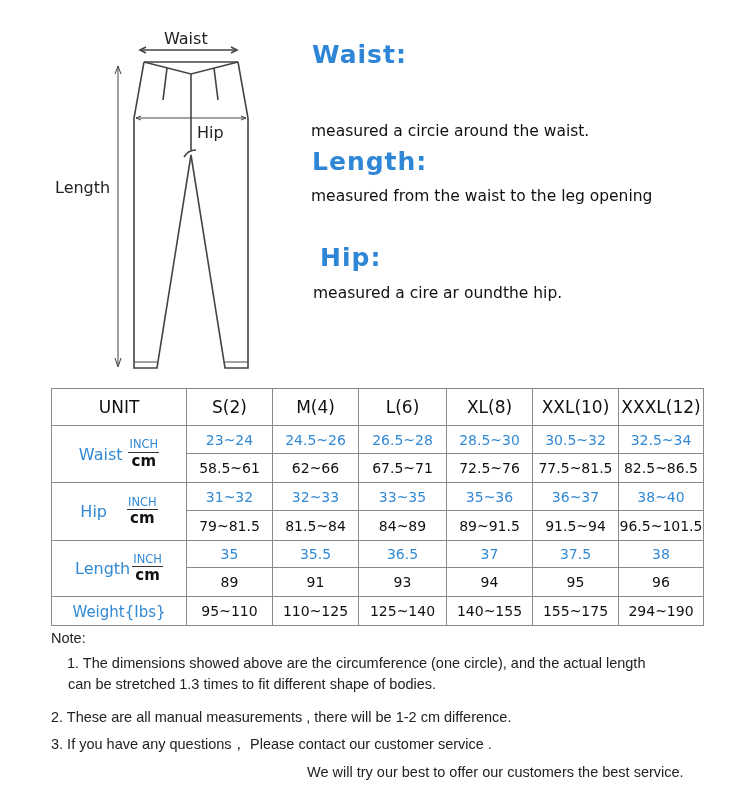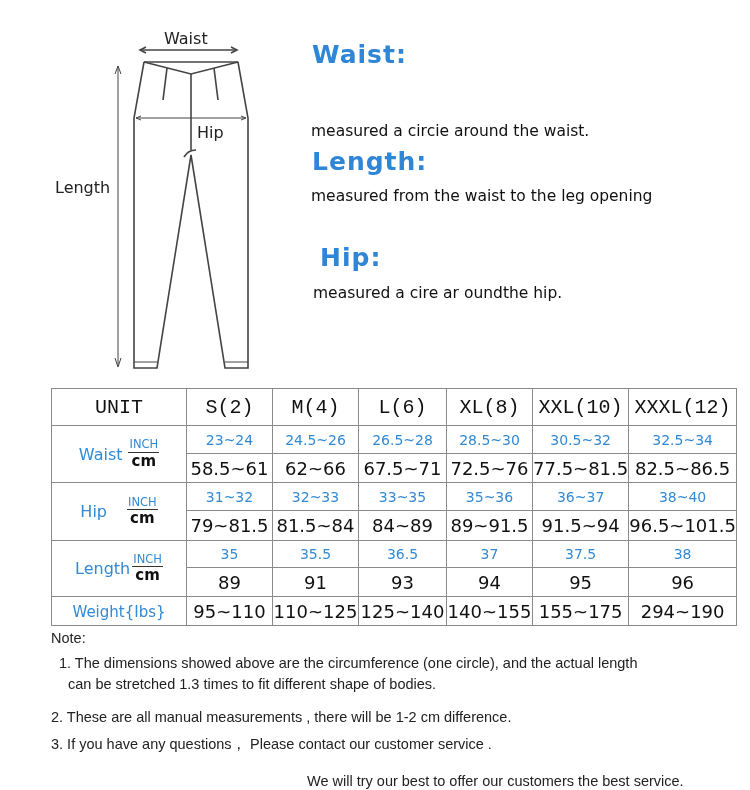--- a/index.html
+++ b/index.html
@@ -5,23 +5,23 @@
   html, body { margin: 0; padding: 0; background: #ffffff; }
   body { width: 750px; height: 790px; position: relative; overflow: hidden; font-family: "DejaVu Sans", sans-serif; color: #111; }
   .abs { position: absolute; }
   .diagram { left: 0; top: 0; width: 300px; height: 380px; }
   .dlabel { position: absolute; font-size: 16px; color: #222; font-family: "DejaVu Sans", sans-serif; }
   .desc-title { position: absolute; color: #2f86d6; font-size: 25px; font-weight: bold; letter-spacing: 1px; font-family: "DejaVu Sans", sans-serif; text-align: right; }
   .desc-text { position: absolute; font-size: 15.5px; color: #111; font-family: "DejaVu Sans", sans-serif; }
 
   table.size { position: absolute; left: 51px; top: 388px; border-collapse: collapse; table-layout: fixed; }
   table.size td, table.size th { border: 1.5px solid #8a8a8a; text-align: center; padding: 0; font-weight: normal; }
-  .hdr { font-size: 20px; color: #111; height: 36px; font-family: Liberation Mono, monospace; }
+  .hdr { font-size: 17px; color: #111; height: 36px; }
   .blue { color: #3289d4; font-size: 14px; }
-  .black { color: #111; font-size: 18px; margin-left: 19px; }
+  .black { color: #111; font-size: 14px; margin-left: 19px; }
   .rl-wrap { display: flex; align-items: center; justify-content: center; gap: 6px; }
   .rl-name { color: #3289d4; font-size: 16px; }
   .frac { display: inline-flex; flex-direction: column; align-items: center; line-height: 1; }
   .frac .num { color: #3289d4; font-size: 11.5px; border-bottom: 1.5px solid #333; padding: 0 1px 1px; }
   .frac .den { color: #111; font-size: 15px; padding-top: 1px; font-weight: bold; }
   .notes { position: absolute; left: 51px; top: 630px; width: 690px; font-family: "Liberation Sans", sans-serif; font-size: 14.5px; color: #222; }
   .notes .line { position: absolute; white-space: nowrap; }
 </style>
 </head>
 <body>
@@ -179,18 +179,18 @@
     <td class="black">125~140</td>
     <td class="black">140~155</td>
     <td class="black">155~175</td>
     <td class="black">294~190</td>
   </tr>
 </tbody>
   </table>
 
 <div class="notes">
   <span class="line" style="left:0; top:0;">Note:</span>
-  <span class="line" style="left:8px; top:25px;">1. The dimensions showed above are the circumference (one circle), and the actual length</span>
+  <span class="line" style="left:16px; top:25px;">1. The dimensions showed above are the circumference (one circle), and the actual length</span>
   <span class="line" style="left:17px; top:46px;">can be stretched 1.3 times to fit different shape of bodies.</span>
   <span class="line" style="left:0; top:79px;">2. These are all manual measurements , there will be 1-2 cm difference.</span>
   <span class="line" style="left:0; top:105px;">3. If you have any questions， Please contact our customer service .</span>
-  <span class="line" style="left:256px; top:143px;text-align:center;">We will try our best to offer our customers the best service.</span>
+  <span class="line" style="left:256px; top:134px;text-align:center;">We will try our best to offer our customers the best service.</span>
 </div>
 
 </body></html>

